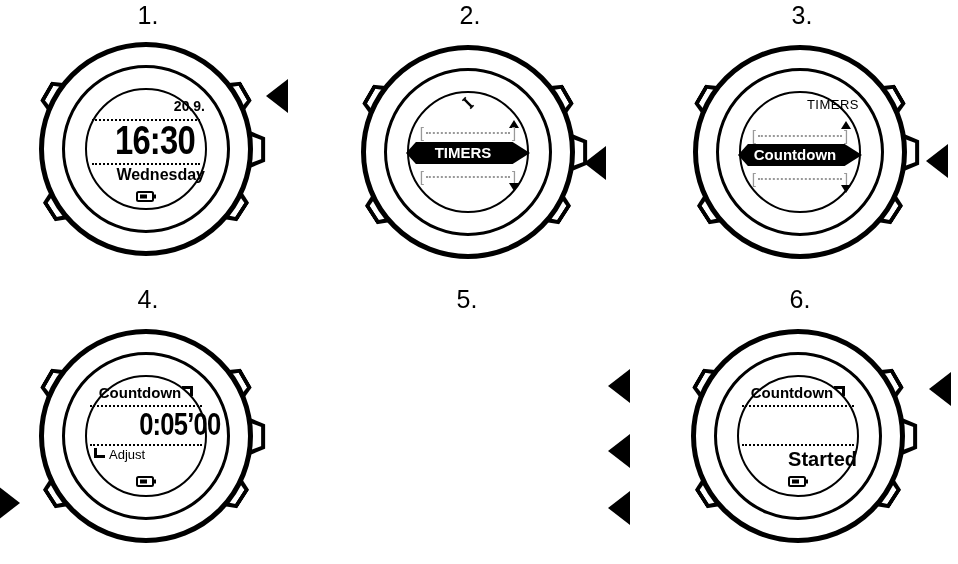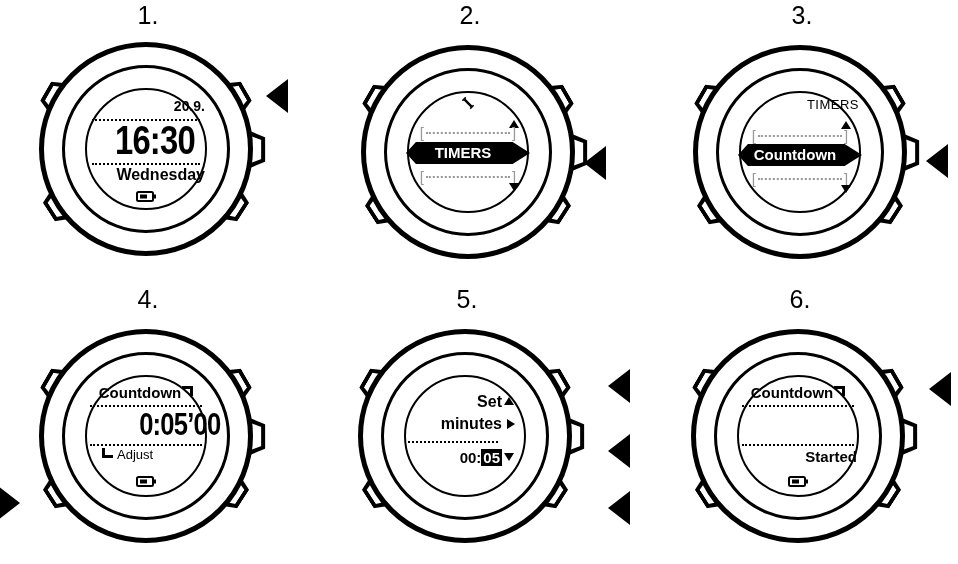--- a/index.html
+++ b/index.html
@@ -39,21 +39,21 @@
   .td{position:absolute;width:0;height:0;border-left:5px solid transparent;border-right:5px solid transparent;border-top:8px solid #000;}
   .trr{position:absolute;width:0;height:0;border-top:5px solid transparent;border-bottom:5px solid transparent;border-left:8px solid #000;}
 
   .press{position:absolute;width:0;height:0;border-top:17px solid transparent;border-bottom:17px solid transparent;z-index:6;}
   .pl{border-right:22px solid #000;}
   .pr{border-left:22px solid #000;}
 
   .titlerow{position:absolute;left:0;right:0;display:flex;justify-content:center;align-items:flex-start;
             font-size:15px;font-weight:700;line-height:16px;}
   .hk-tr{width:8px;height:7px;border-top:3px solid #000;border-right:3px solid #000;margin:1px 0 0 1px;}
-  .hintrow{position:absolute;display:flex;align-items:flex-start;font-size:13px;line-height:14px;margin-left:8px;}
+  .hintrow{position:absolute;display:flex;align-items:flex-start;font-size:13px;line-height:14px;}
   .hk-bl{width:8px;height:7px;border-left:3px solid #000;border-bottom:3px solid #000;margin:0 4px 2px 0;}
   .inv{background:#000;color:#fff;padding:0 2px;}
   .battwrap{position:absolute;left:0;right:0;text-align:center;}
 </style>
 </head>
 <body>
 
 <div id="page">
 
   <div class="slabel" style="left:116px;top:0;">1.</div>
@@ -180,63 +180,41 @@
               <rect x="1" y="1" width="16" height="9" rx="1.5" fill="none" stroke="#000" stroke-width="2"></rect>
               <rect x="4" y="3.5" width="7" height="4" fill="#000"></rect>
               <rect x="17.5" y="3.5" width="2.5" height="4" fill="#000"></rect>
             </svg>
         </div>
       </div>
     </div>
   </div>
   <div class="press pr" style="left:-2px;top:486px;"></div>
 
-  <div class="watch-unit" style="left:345px;top:316px;">
-    <div class="btn" style="--a:300deg"></div>
-    <div class="btn" style="--a:237deg"></div>
-    <div class="btn" style="--a:60deg"></div>
-    <div class="btn btn-main" style="--a:90deg"></div>
-    <div class="btn" style="--a:123deg"></div>
-    <div class="case"></div>
-    <div class="ring2"></div>
-    <div class="screen">
-      <div class="disp">
-        <div class="ctr bold" style="top:16px;right:22px;font-size:16px;">Set</div>
-        <div class="ctr bold" style="top:38px;right:22px;font-size:16px;">minutes</div>
-        <div class="tu" style="right:10px;top:20px;"></div>
-        <div class="trr" style="right:9px;top:42px;"></div>
-        <div class="dotsep" style="top:64px;left:2px;right:26px;"></div>
-        <div class="ctr bold" style="top:72px;right:22px;font-size:15px;">
-          <span>00:</span><span class="inv">05</span>
-        </div>
-        <div class="td" style="right:10px;top:76px;"></div>
-      </div>
-    </div>
-  </div>
   <div class="press pl" style="left:608px;top:369px;"></div>
   <div class="press pl" style="left:608px;top:434px;"></div>
   <div class="press pl" style="left:608px;top:491px;"></div>
 
   <div class="watch-unit" style="left:678px;top:316px;">
     <div class="btn" style="--a:300deg"></div>
     <div class="btn" style="--a:237deg"></div>
     <div class="btn" style="--a:60deg"></div>
     <div class="btn btn-main" style="--a:90deg"></div>
     <div class="btn" style="--a:123deg"></div>
     <div class="case"></div>
     <div class="ring2"></div>
     <div class="screen">
       <div class="disp">
         <div class="titlerow" style="top:8px;">
           <span>Countdown</span>
             <span class="hk-tr"></span>
         </div>
         <div class="dotsep" style="top:28px;left:3px;right:3px;"></div>
         <div class="dotsep" style="top:67px;left:3px;right:3px;"></div>
-        <div class="ctr bold" style="top:71px;font-size:15px;">Started</div>
+        <div class="ctr bold" style="top:71px;font-size:20px;">Started</div>
         <div class="battwrap" style="top:96px;">
           <svg width="20" height="11" viewBox="0 0 20 11">
               <rect x="1" y="1" width="16" height="9" rx="1.5" fill="none" stroke="#000" stroke-width="2"></rect>
               <rect x="4" y="3.5" width="7" height="4" fill="#000"></rect>
               <rect x="17.5" y="3.5" width="2.5" height="4" fill="#000"></rect>
             </svg>
         </div>
       </div>
     </div>
   </div>

